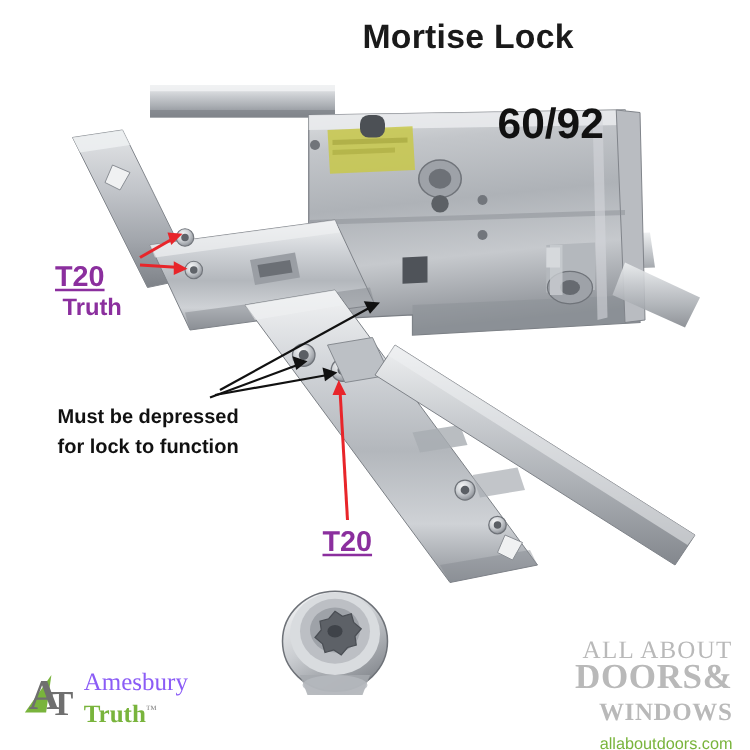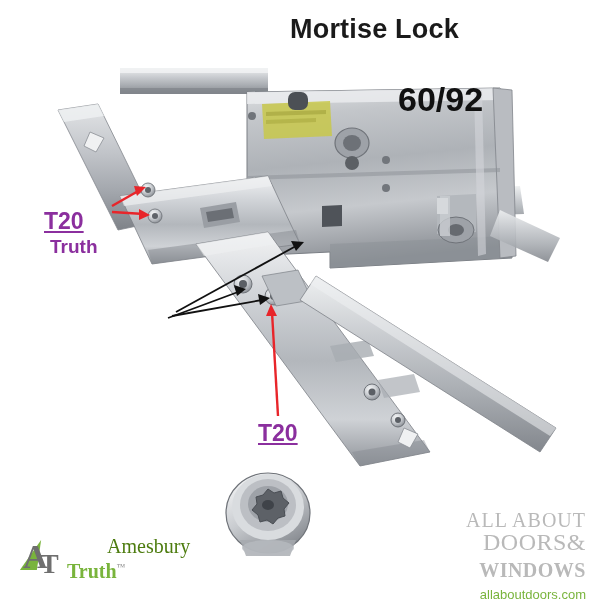--- a/index.html
+++ b/index.html
@@ -117,24 +117,23 @@
     position: absolute;
     left: 18px;
     top: 10px;
     font-size: 28px;
     font-weight: bold;
     color: #6f6f6f;
     font-family: "Liberation Serif", serif;
   }
   .logo-amesbury .words .w1 {
     font-size: 20px;
-    color: #4d7c0f;
+    color: #8b5cf6;
     font-family: "Liberation Serif", serif;
     line-height: 21px;
-    margin-left: 40px;
   }
   .logo-amesbury .words .w2 {
     font-size: 20px;
     font-weight: bold;
     color: #79b43c;
     font-family: "Liberation Serif", serif;
     line-height: 21px;
   }
   .logo-amesbury .words .w2 sup {
     font-size: 9px;
@@ -149,22 +148,22 @@
     text-align: right;
     font-family: "Liberation Serif", serif;
     color: #b9b9b9;
   }
   .logo-aad .l1 {
     font-size: 20px;
     letter-spacing: 1px;
     line-height: 16px;
   }
   .logo-aad .l2 {
-    font-size: 24px;
-    font-weight: normal;
+    font-size: 28px;
+    font-weight: bold;
     letter-spacing: 0.5px;
     line-height: 28px;
   }
   .logo-aad .l3 {
     font-size: 20px;
     font-weight: bold;
     letter-spacing: 0.5px;
     line-height: 28px;
   }
   .logo-aad .url {
@@ -360,20 +359,24 @@
     </g>
   </svg>
 
   <div class="title">Mortise Lock</div>
   <div class="subtitle">60/92</div>
 
   <div class="ann ann-t20-1">T20</div>
   <div class="ann ann-torx">Truth</div>
   <div class="ann ann-t20-2">T20</div>
 
+  <div class="ann ann-depressed">
+    <div>Must be depressed</div>
+    <div>for lock to function</div>
+  </div>
 
   <div class="logo-amesbury">
     <div class="mark">
       <span class="leaf"></span>
       <span class="a-letter">A</span>
       <span class="t-letter">T</span>
     </div>
     <div class="words">
       <div class="w1">Amesbury</div>
       <div class="w2">

